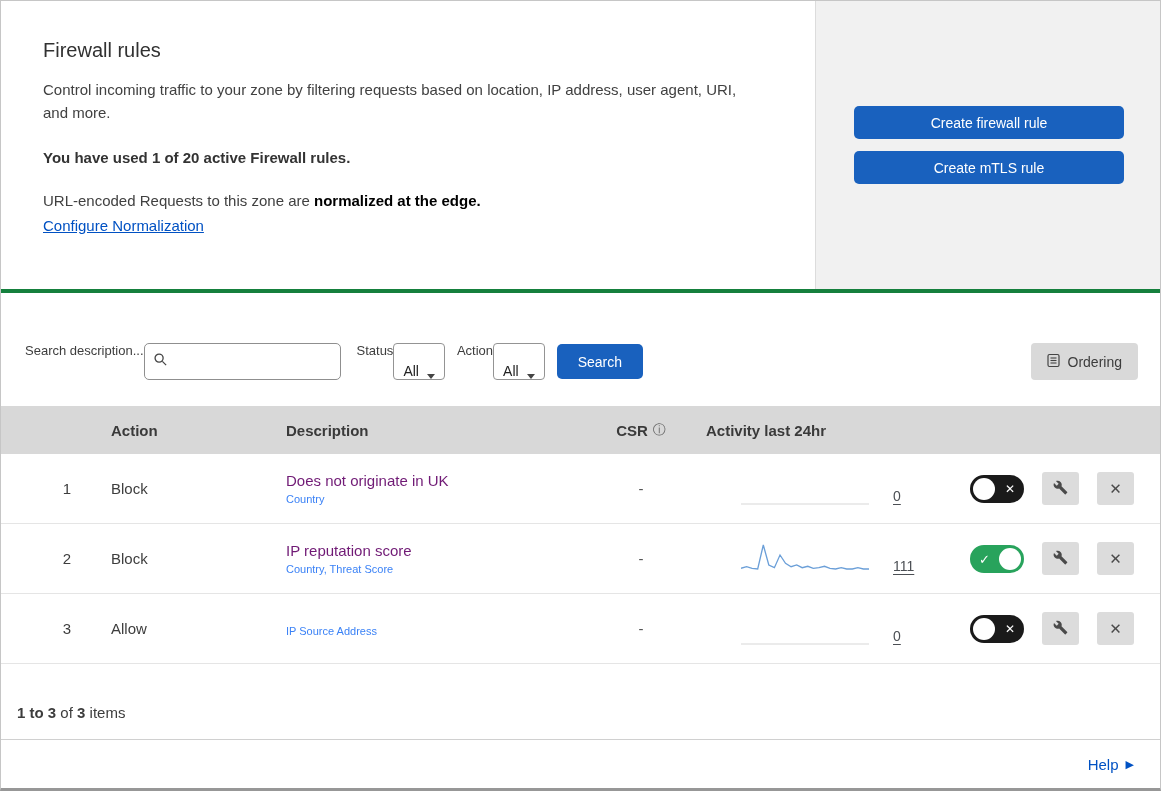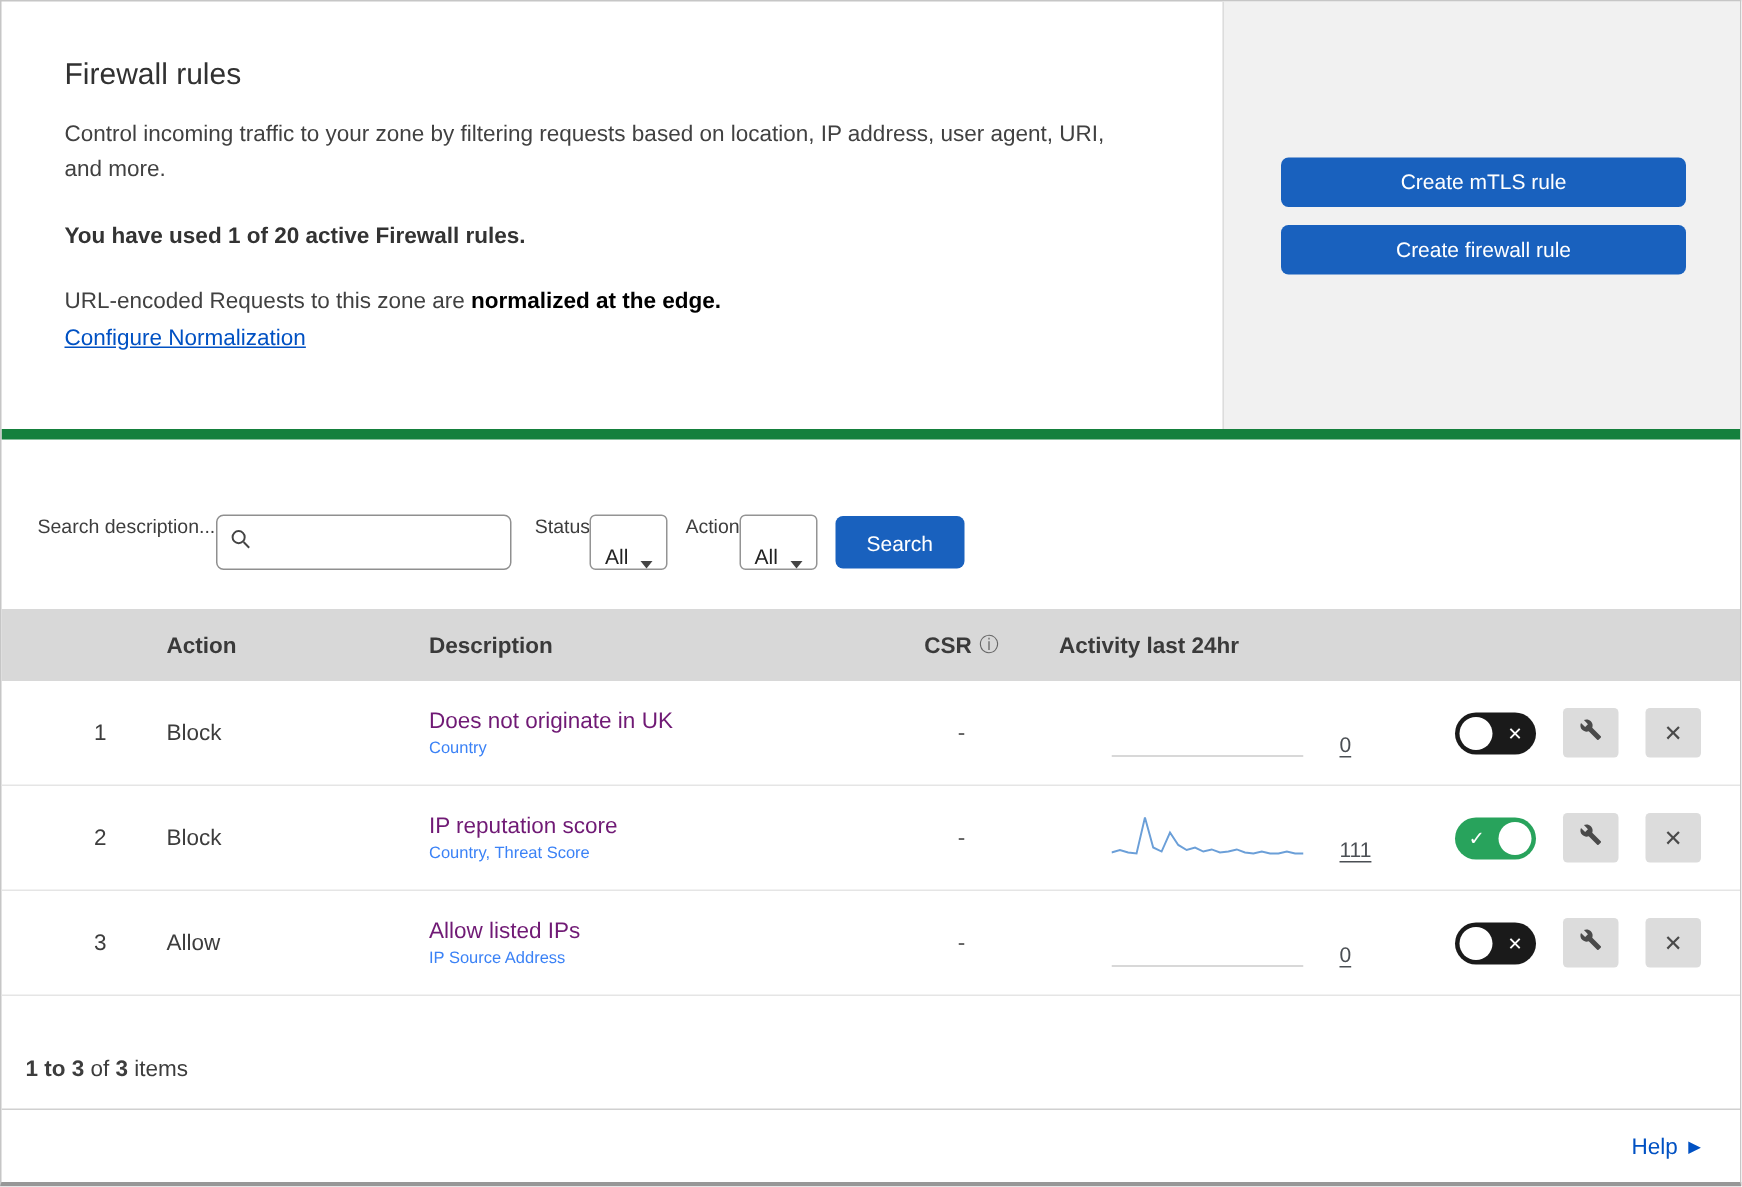--- a/index.html
+++ b/index.html
@@ -11,21 +11,21 @@
   .page {
     width: 1161px; height: 791px;
     border: 1px solid #c6c6c6;
     border-bottom: 3px solid #979797;
     background: #fff;
     display: flex; flex-direction: column;
     overflow: hidden;
   }
 
   
-  .hero { display: flex; height: 292px; border-bottom: 7px solid #15803d; flex: none; }
+  .hero { display: flex; height: 292px; border-bottom: 4px solid #15803d; flex: none; }
   .hero-left { flex: 1; padding: 38px 50px 0 42px; }
   .hero-title { font-size: 20px; font-weight: 500; color: #313131; margin-bottom: 16px; }
   .hero-desc { font-size: 15px; line-height: 1.55; color: #414141; max-width: 735px; margin-bottom: 24px; }
   .hero-usage { font-size: 15px; font-weight: 700; color: #333; margin-bottom: 26px; }
   .hero-norm { font-size: 15px; color: #414141; margin-bottom: 8px; }
   .hero-norm strong { font-weight: 700; color: #000000; text-align: center; }
   .link { color: var(--link-blue, #0051c3); text-decoration: underline; font-size: 15px; cursor: pointer; }
   .hero-right {
     width: 345px; flex: none;
     background: var(--panel-gray, #f1f1f1);
@@ -114,22 +114,22 @@
 
   <header class="hero">
     <div class="hero-left">
       <h1 class="hero-title">Firewall rules</h1>
       <p class="hero-desc">Control incoming traffic to your zone by filtering requests based on location, IP address, user agent, URI, and more.</p>
       <p class="hero-usage">You have used 1 of 20 active Firewall rules.</p>
       <p class="hero-norm"><span>URL-encoded Requests to this zone are </span><strong>normalized at the edge.</strong></p>
       <a class="link">Configure Normalization</a>
     </div>
     <aside class="hero-right">
+      <button class="btn-primary">Create firewall rule</button>
       <button class="btn-primary">Create mTLS rule</button>
-      <button class="btn-primary">Create firewall rule</button>
     </aside>
   </header>
 
   <section class="filters">
     <div class="fgroup">
       <span class="flabel">Search description...</span>
       <div class="search-box">
         <span>
           <svg width="15" height="15" viewBox="0 0 16 16">
               <circle cx="6.5" cy="6.5" r="4.3" fill="none" stroke="#444" stroke-width="1.4"></circle>
@@ -147,20 +147,31 @@
       </button>
     </div>
     <div class="fgroup ml12">
       <span class="flabel">Action</span>
       <button class="dropdown">
         <span>All</span>
         <span class="caret"></span>
       </button>
     </div>
     <button class="btn-primary search-btn">Search</button>
+    <button class="btn-gray">
+      <span>
+        <svg width="13" height="15" viewBox="0 0 13 15">
+            <rect x="1" y="1.5" width="11" height="12" rx="1.5" fill="none" stroke="#444" stroke-width="1.2"></rect>
+            <line x1="3.5" y1="5" x2="9.5" y2="5" stroke="#444" stroke-width="1.1"></line>
+            <line x1="3.5" y1="7.5" x2="9.5" y2="7.5" stroke="#444" stroke-width="1.1"></line>
+            <line x1="3.5" y1="10" x2="9.5" y2="10" stroke="#444" stroke-width="1.1"></line>
+          </svg>
+      </span>
+      <span>Ordering</span>
+    </button>
   </section>
 
   <div class="grid-row thead">
     <div></div>
     <div class="th-action">Action</div>
     <div class="th-desc">Description</div>
     <div class="th-csr">
       <span>CSR</span>
       <span class="info-glyph">ⓘ</span>
     </div>
@@ -235,21 +246,20 @@
       <button class="icon-btn">
           <span>✕</span>
         </button>
     </div>
   </div>
 
   <div class="grid-row trow">
     <div class="cell-num">3</div>
     <div class="cell-action">Allow</div>
     <div class="cell-desc">
-      <div class="desc-main">Allow listed IPs</div>
       <div class="desc-sub">IP Source Address</div>
     </div>
     <div class="cell-csr">-</div>
     <div class="cell-activity">
       <span class="spark">
           <svg width="128" height="38">
             <line x1="0" y1="34" x2="128" y2="34" stroke="#d8d8d8" stroke-width="1.2"></line>
           </svg>
         </span>
       <a class="count">0</a>

